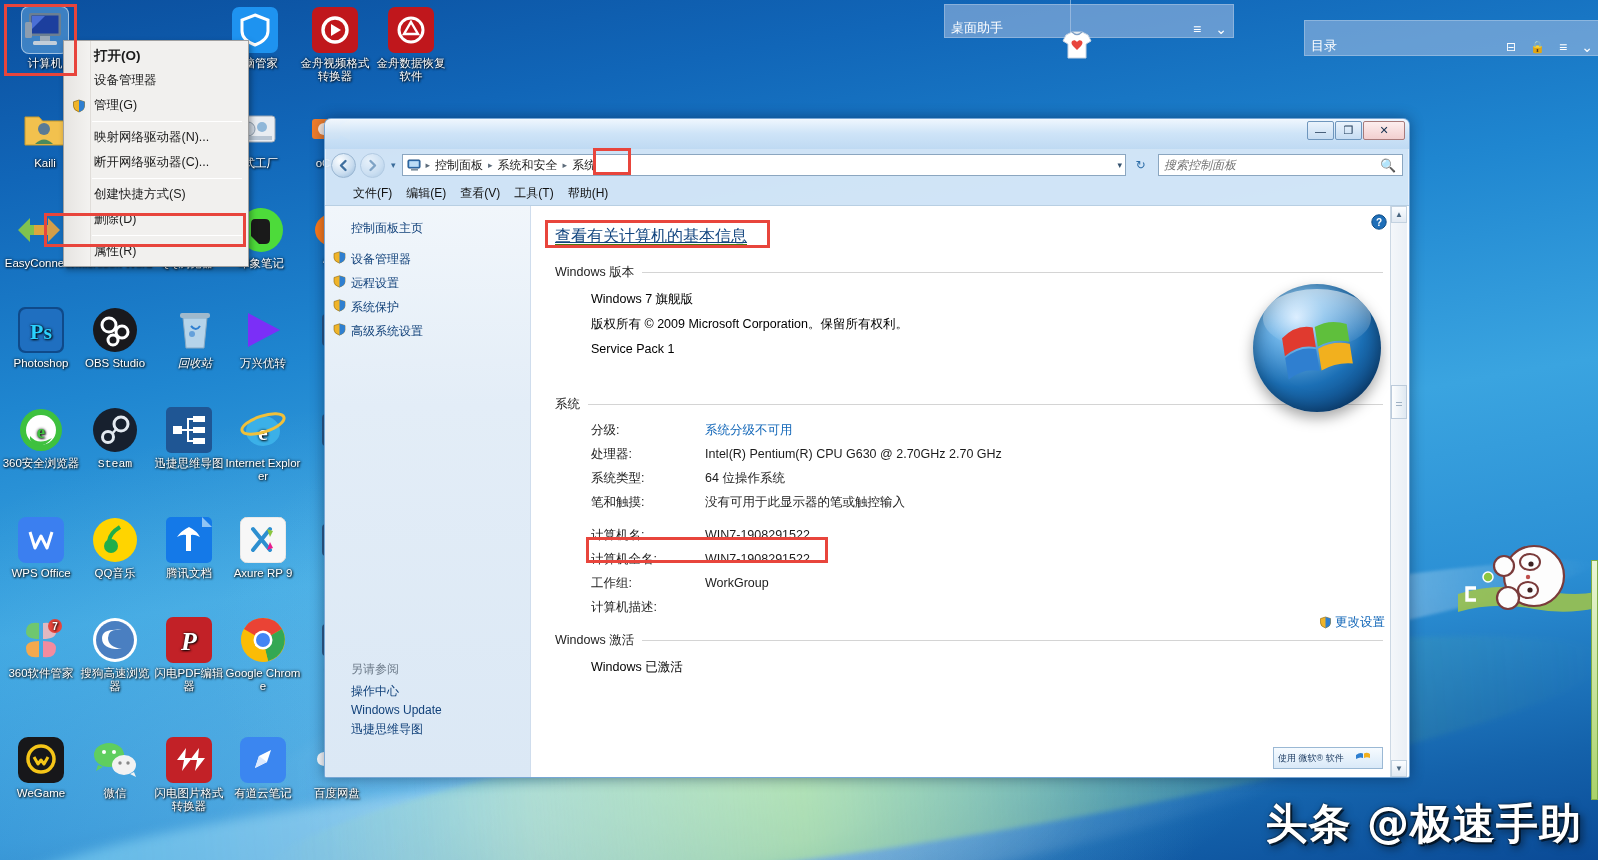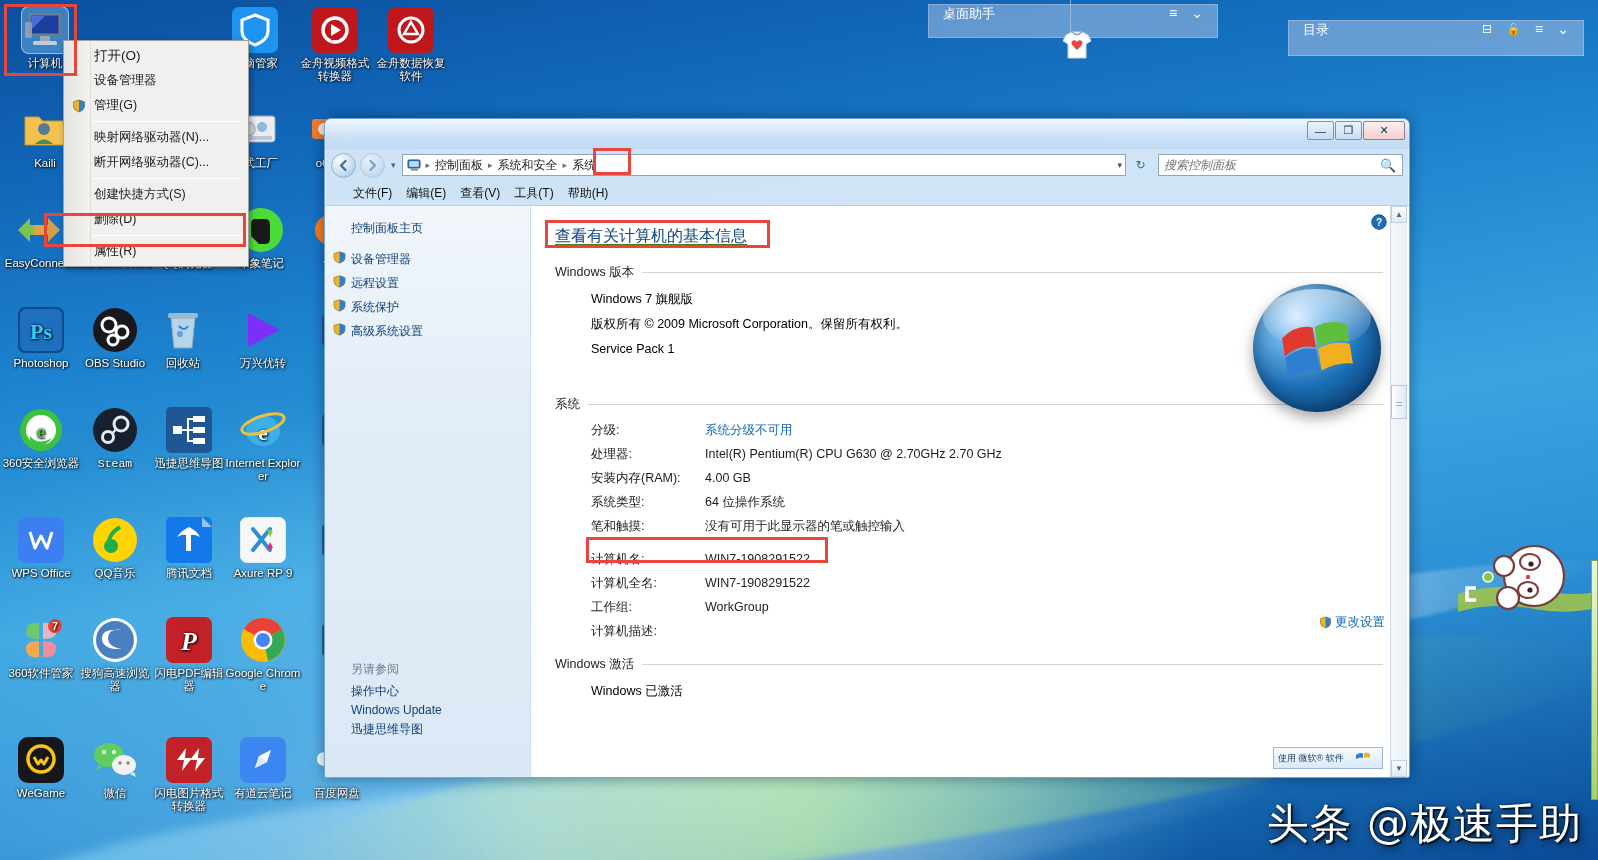--- a/index.html
+++ b/index.html
@@ -54,21 +54,21 @@
   
   #ctxmenu {
     position: absolute; left: 63px; top: 40px; width: 186px; z-index: 60;
     background: #f1f0ee; border: 1px solid #a0a0a0;
     box-shadow: 2px 3px 6px rgba(0,0,0,.35);
     font-size: 12.5px; color: #1b1b1b; padding: 2px 0;
   }
   #ctxmenu .mi {
     position: relative; padding: 4px 10px 4px 30px; line-height: 17px; white-space: nowrap;
   }
-  #ctxmenu .mi.bold { font-weight: normal; font-size: 13.5px; }
+  #ctxmenu .mi.bold { font-weight: bold; font-size: 13.5px; }
   #ctxmenu .sep { height: 1px; background: #d3d0cb; margin: 3px 6px 3px 28px; border-bottom: 1px solid #fff; }
   .shield-mini {
     position: absolute; left: 8px; top: 50%; transform: translateY(-50%);
     width: 14px; height: 14px;
   }
   .menu-gutter { position: absolute; left: 0; top: 0; bottom: 0; width: 27px;
     background: linear-gradient(90deg,#e6e4e1,#f3f2f0); border-right: 1px solid #e0ddd9; }
 
   
   #win {
@@ -139,21 +139,21 @@
   .sb-foot { position: absolute; bottom: 38px; left: 0; right: 0; padding-left: 26px; }
   .sb-foot .ttl { color: #6f7d8c; margin-bottom: 4px; }
   .sb-foot .lnk { color: #11417a; line-height: 19px; }
 
   #content { flex: 1; position: relative; padding: 14px 26px 0 24px; overflow: hidden; background: #fff; }
   .help-q { position: absolute; right: 22px; top: 8px; width: 16px; height: 16px; }
   #page-title {
     font-size: 16px; color: #12457f; margin: 6px 0 16px 0; display: inline-block;
     padding-bottom: 1px;
   }
-  #page-title span { border-bottom: 1px solid #4d7c0f; }
+  #page-title span { border-bottom: 1px solid #4d7c0f; text-decoration: underline; }
   .sec-head { display: flex; align-items: center; gap: 8px; color: #1c1c1c; font-size: 12.5px; margin: 0 0 9px 0; }
   .sec-head .rule { flex: 1; height: 1px; background: #d4d4d4; }
   .row { display: flex; margin-bottom: 7px; font-size: 12.5px; line-height: 17px; }
   .row .k { width: 150px; flex: none; padding-left: 36px; color: #1c1c1c; }
   .row .v { color: #1c1c1c; }
   .row .v.link { color: #1166b8; }
   .plain { padding-left: 36px; margin-bottom: 7px; font-size: 12.5px; line-height: 18px; }
   .blk { margin-bottom: 16px; }
   .winlogo {
     position: absolute; right: 28px; top: 78px; width: 128px; height: 128px; border-radius: 50%;
@@ -187,40 +187,40 @@
   #vscroll .thumb { position: absolute; top: 30%; left: 0; right: 0; height: 34px;
     background: linear-gradient(90deg,#fdfefe,#dfe8f1); border: 1px solid #bccbdb; }
   #vscroll .grip { position: absolute; top: 52%; left: 4px; right: 4px; height: 5px;
     background: repeating-linear-gradient(180deg,#9fb1c3 0 1px, transparent 1px 3px); }
 
   
   .widget {
     position: absolute; z-index: 30; color: #fff;
     background: rgba(168,192,226,0.55);
     border: 1px solid rgba(255,255,255,0.25);
-    display: flex; align-items: flex-start; justify-content: space-between;
-    padding: 0 14px; font-size: 13px;
+    display: flex; align-items: flex-end; justify-content: space-between;
+    padding: 0 6px; font-size: 13px; margin-left: 16px;
   }
   .widget .tools { display: flex; align-items: center; gap: 14px; font-size: 14px; }
   #w1 { left: 928px; top: 4px; width: 290px; height: 34px; }
   #w2 { left: 1288px; top: 20px; width: 296px; height: 36px; }
   .hanger { position: absolute; left: 1070px; top: 0px; width: 18px; height: 34px; z-index: 29;
     border-left: 1px solid rgba(255,255,255,.45); }
   .tshirt { position: absolute; left: 1060px; top: 30px; width: 34px; height: 30px; z-index: 31; }
 
   
   #pet { position: absolute; left: 1448px; top: 532px; width: 150px; height: 96px; z-index: 20; }
   
   #sidestrip { position: absolute; right: 0; top: 560px; width: 7px; height: 240px;
     background: linear-gradient(180deg, #eaf6d8, #a9d26a); border: 1px solid #7fae45; z-index: 21; }
 
   
   #watermark {
     position: absolute; right: 16px; bottom: 8px; z-index: 80;
-    font-size: 42px; font-weight: normal; color: #fff; letter-spacing: 1px;
+    font-size: 42px; font-weight: bold; color: #fff; letter-spacing: 1px;
     text-shadow: 0 0 2px #000, 2px 2px 0 rgba(0,0,0,.55), 3px 3px 8px rgba(0,0,0,.7);
     font-family: "DejaVu Sans", sans-serif;
   }
 </style>
 </head>
 <body>
 
 <div id="desktop">
   <div class="glow"></div>
   <div class="swoosh sw1"></div>
@@ -365,21 +365,21 @@
         <div class="icon-glyph" style="">
           <svg width="46" height="46" viewBox="0 0 46 46">
             <circle cx="23" cy="23" r="22" fill="#19191d"></circle>
             <circle cx="17" cy="18" r="7" fill="none" stroke="#fff" stroke-width="3"></circle>
             <circle cx="30" cy="25" r="6" fill="none" stroke="#fff" stroke-width="3"></circle>
             <circle cx="21" cy="33" r="5" fill="none" stroke="#fff" stroke-width="3"></circle>
           </svg>
         </div>
         <span class="icon-label">OBS Studio</span>
       </div>
-      <div class="icon-cell" style="left: 144px; top: 306px;">
+      <div class="icon-cell" style="left: 156px; top: 306px; font-style: italic;">
         <div class="icon-glyph" style="">
           <svg width="40" height="44" viewBox="0 0 40 44">
             <path d="M8 10 h24 l-3 30 H11 z" fill="#c3dced" stroke="#8fadc4" opacity=".92"></path>
             <rect x="5" y="5" width="30" height="5" rx="2" fill="#9fb9cc"></rect>
             <path d="M16 18 q5 6 9 0" fill="none" stroke="#2f7fd0" stroke-width="2"></path>
             <circle cx="17" cy="26" r="3" fill="#2f7fd0" opacity=".6"></circle>
           </svg>
         </div>
         <span class="icon-label">回收站</span>
       </div>
@@ -771,24 +771,20 @@
           <div id="sys-rows">
               <div class="row">
                 <span class="k">分级:</span>
     <span class="v link">系统分级不可用</span>
               </div>
               <div class="row">
                 <span class="k">处理器:</span>
     <span class="v">Intel(R) Pentium(R) CPU G630 @ 2.70GHz   2.70 GHz</span>
               </div>
               <div class="row">
-                <span class="k">安装内存(RAM):</span>
-    <span class="v">4.00 GB</span>
-              </div>
-              <div class="row">
                 <span class="k">系统类型:</span>
     <span class="v">64 位操作系统</span>
               </div>
               <div class="row">
                 <span class="k">笔和触摸:</span>
     <span class="v">没有可用于此显示器的笔或触控输入</span>
               </div>
             </div>
         </div>
 

